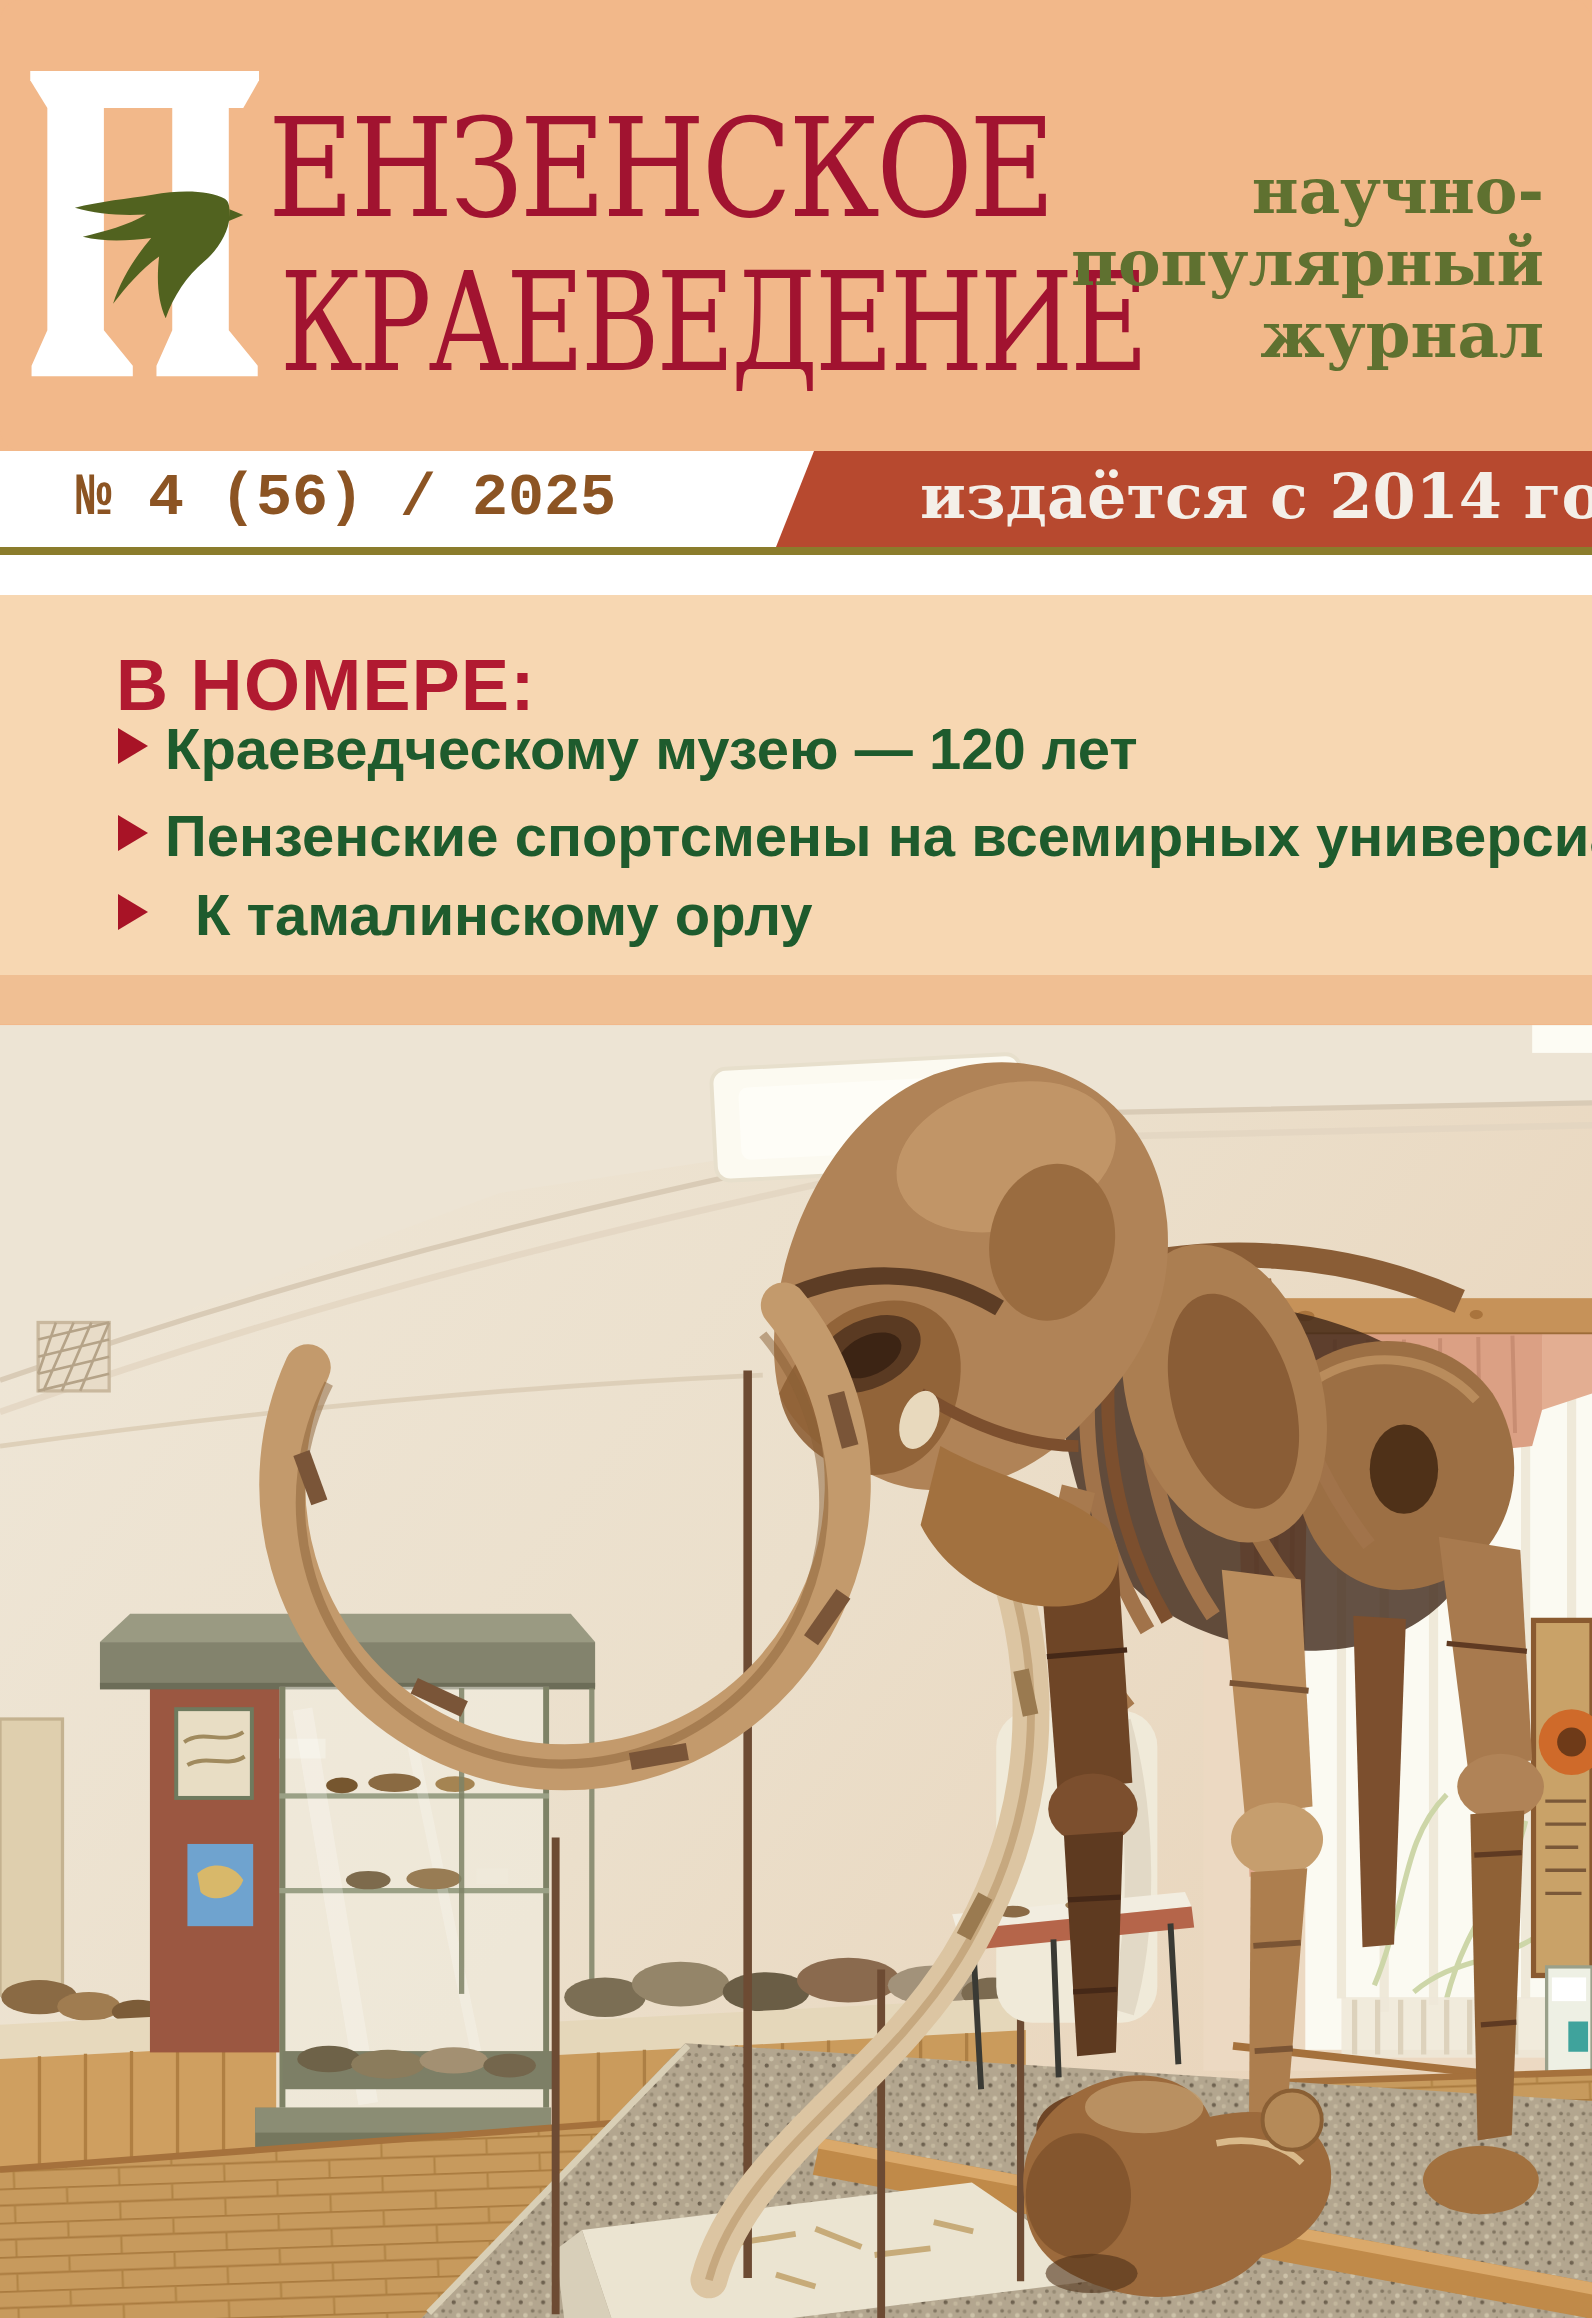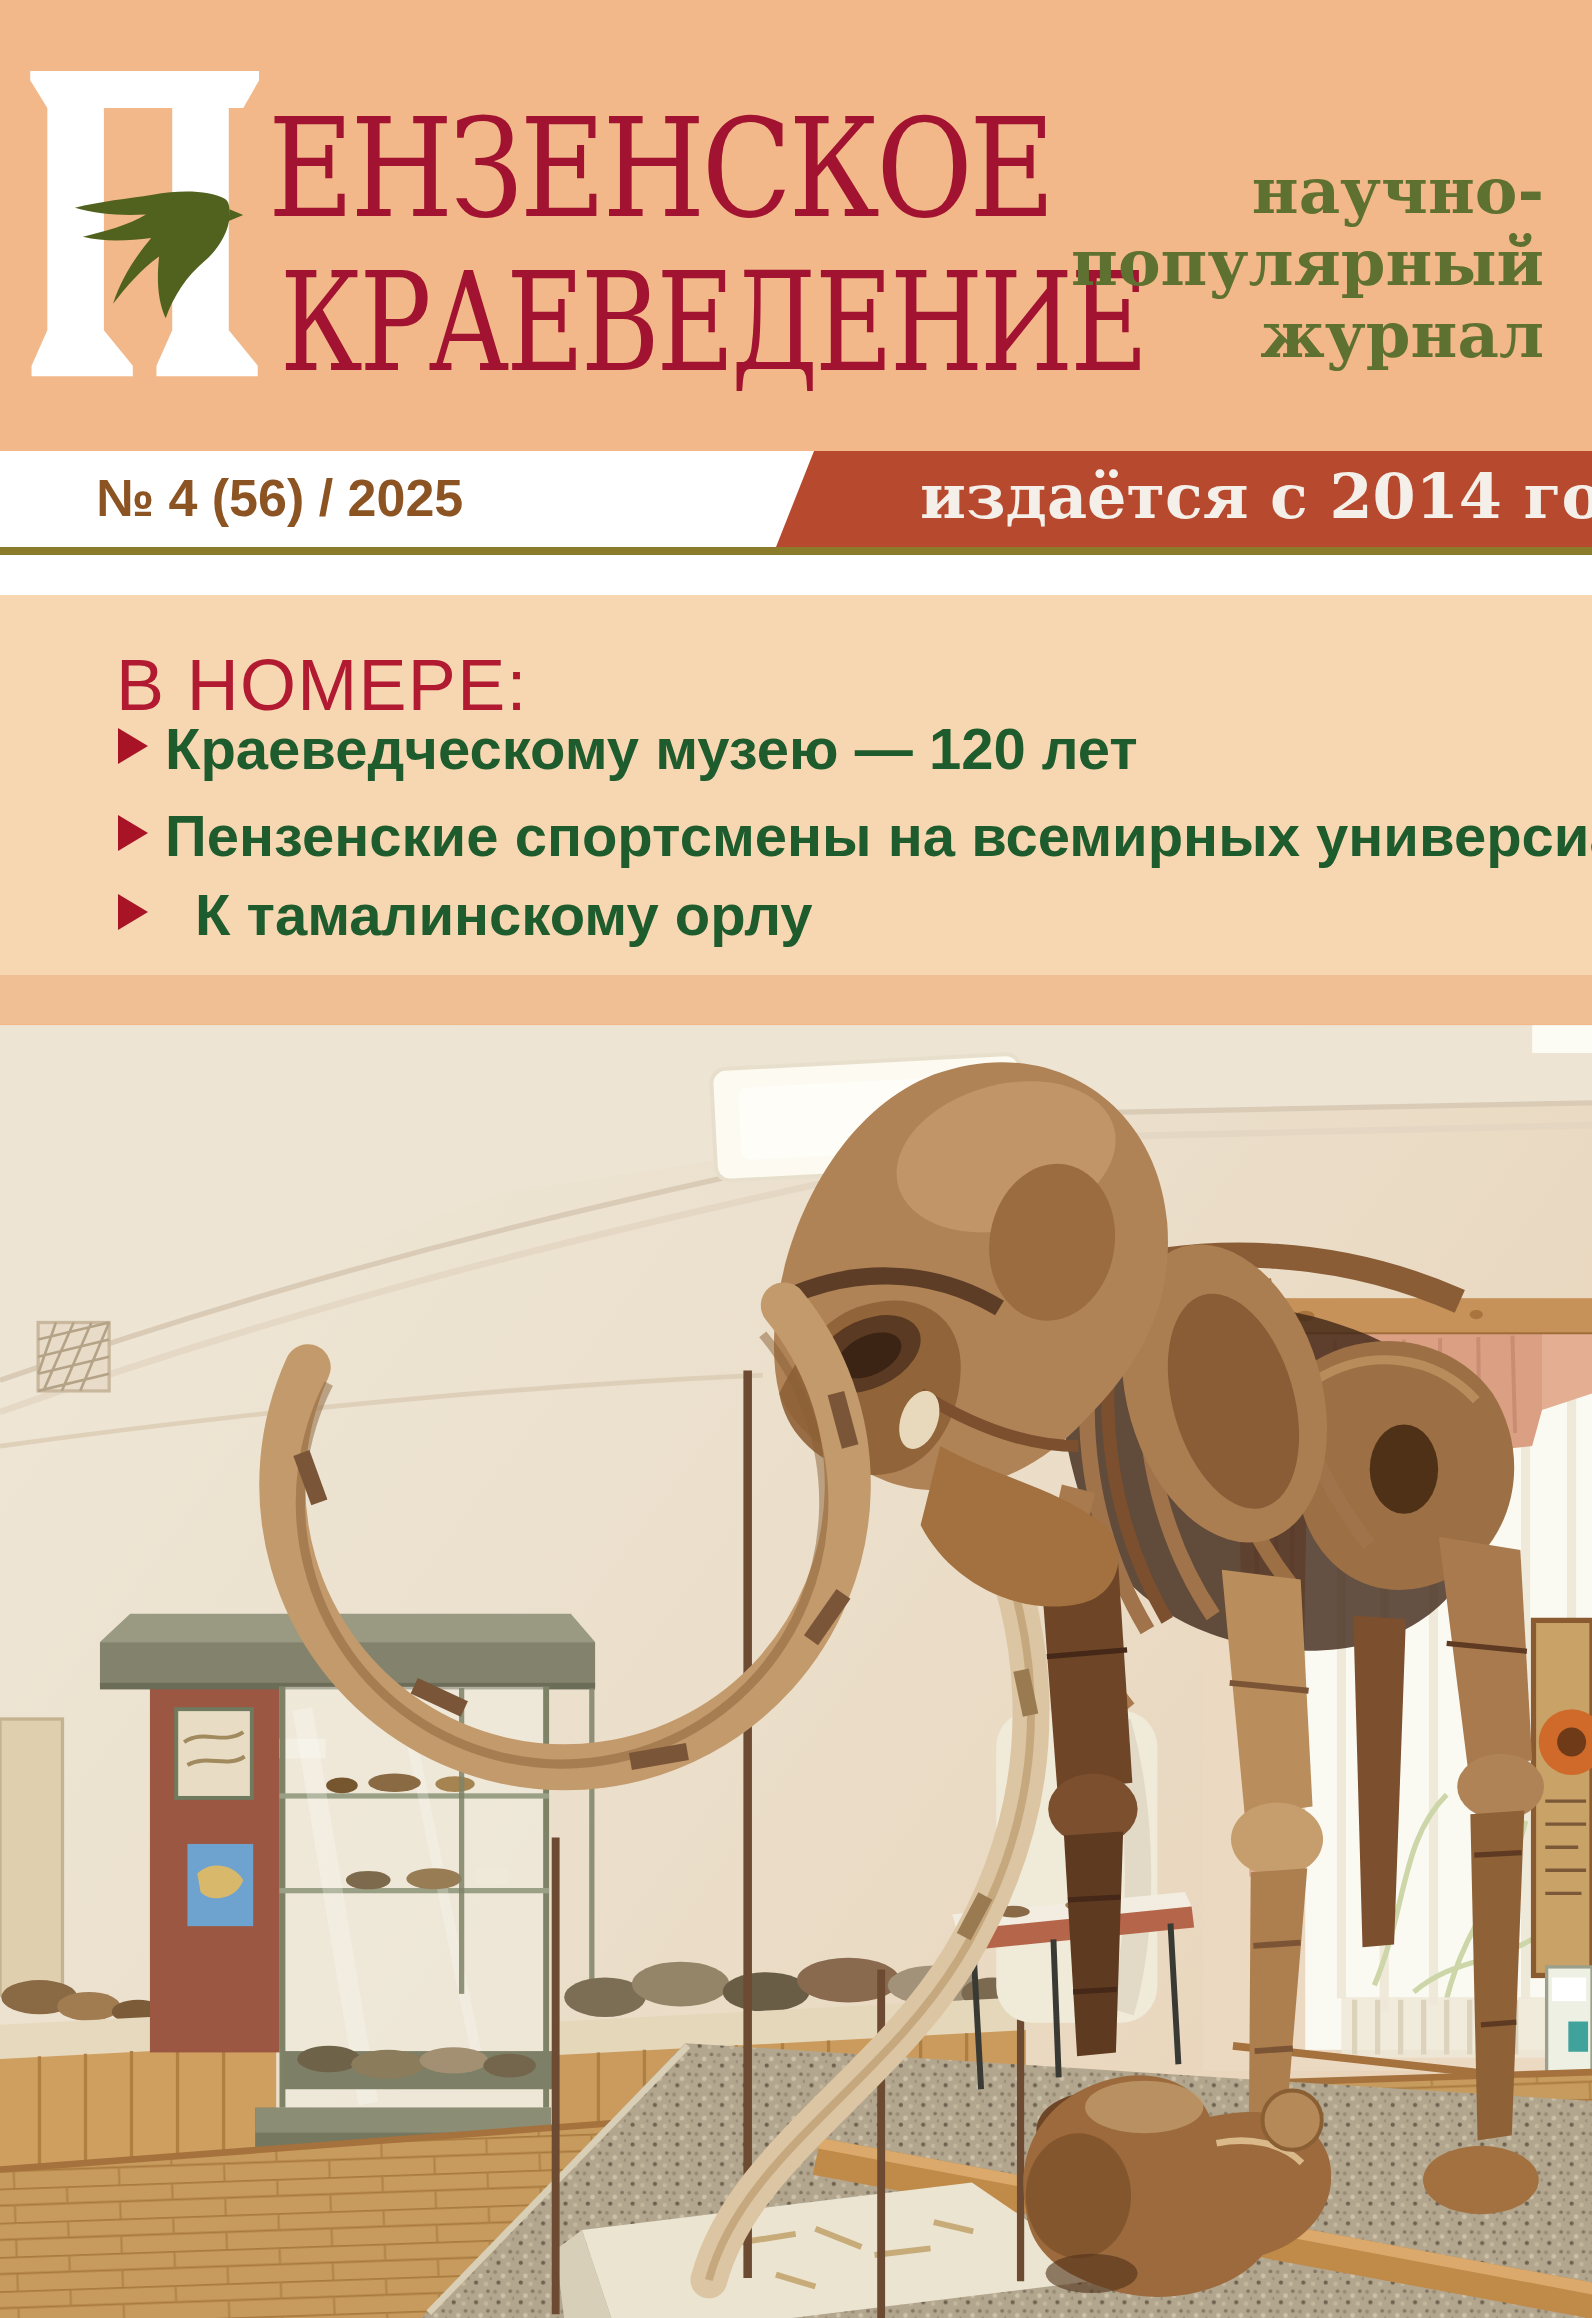--- a/index.html
+++ b/index.html
@@ -6,28 +6,28 @@
   .page{position:relative;width:1592px;height:2319px;overflow:hidden;background:#f2b88a;font-family:"DejaVu Serif",serif;}
   
   .masthead{position:absolute;left:0;top:0;width:1592px;height:451px;background:#f2b88a;border-radius:21px;}
   .logo{position:absolute;left:0;top:0;}
   .title-line{position:absolute;color:#a11330;font-family:"DejaVu Serif",serif;font-weight:400;white-space:nowrap;transform-origin:left top;}
   .t1{left:268px;top:100px;font-size:137px;line-height:137px;transform:scaleX(.86);letter-spacing:-4px;}
   .t2{left:280px;top:254px;font-size:137px;line-height:137px;transform:scaleX(.78);letter-spacing:-4px;}
   .subtitle{position:absolute;right:48px;top:155px;text-align:right;color:#5f7130;font-family:"DejaVu Serif",serif;font-weight:bold;font-size:64px;line-height:72px;white-space:nowrap;}
   
   .issue-band{position:absolute;left:0;top:451px;width:1592px;height:96px;background:#ffffff;}
-  .issue-no{position:absolute;left:96px;top:50%;transform:translateY(-52%);color:#8c5423;font-family:Liberation Sans, sans-serif;font-weight:bold;font-size:52px;white-space:nowrap;}
+  .issue-no{position:absolute;left:76px;top:50%;transform:translateY(-52%);color:#8c5423;font-family:Liberation Mono, monospace;font-weight:bold;font-size:60px;white-space:nowrap;}
   .since-badge{position:absolute;left:0;top:0;width:1592px;height:96px;background:#b7492f;clip-path:polygon(814px 0,1592px 0,1592px 96px,776px 96px);}
   .since-label{position:absolute;left:920px;top:50%;transform:translateY(-54%);color:#f4efe8;font-family:"DejaVu Serif",serif;font-weight:bold;font-size:62px;white-space:nowrap;}
   .olive-rule{position:absolute;left:0;top:547px;width:1592px;height:8px;background:#8b7c2c;}
   .white-strip{position:absolute;left:0;top:555px;width:1592px;height:40px;background:#ffffff;}
   
   .contents{position:absolute;left:0;top:595px;width:1592px;height:380px;background:#f7d7b2;}
-  .toc-heading{position:absolute;left:116px;top:49px;color:#b11a31;font-family:"Liberation Sans",sans-serif;font-weight:400;font-size:72px;letter-spacing:1.3px;white-space:nowrap;}
+  .toc-heading{position:absolute;left:116px;top:49px;color:#b11a31;font-family:"Liberation Sans",sans-serif;font-weight:700;font-size:72px;letter-spacing:1.3px;white-space:nowrap;}
   .toc-item{position:absolute;left:118px;display:flex;align-items:flex-start;gap:17px;color:#1e5b2d;font-family:"Liberation Sans",sans-serif;font-weight:700;font-size:58px;line-height:63px;white-space:nowrap;}
   .toc-item .tri{flex:0 0 auto;width:0;height:0;margin-top:10.5px;border-left:30px solid #a81326;border-top:18px solid transparent;border-bottom:18px solid transparent;}
   .i0{top:122px;}.i1{top:209px;}.i2{top:288px;gap:47px;}
   
   .photo-gap{position:absolute;left:0;top:975px;width:1592px;height:49px;background:#f0bf93;}
   .photo{position:absolute;left:0;top:1025px;width:1592px;height:1294px;}
 </style>
 </head>
 <body>
 

